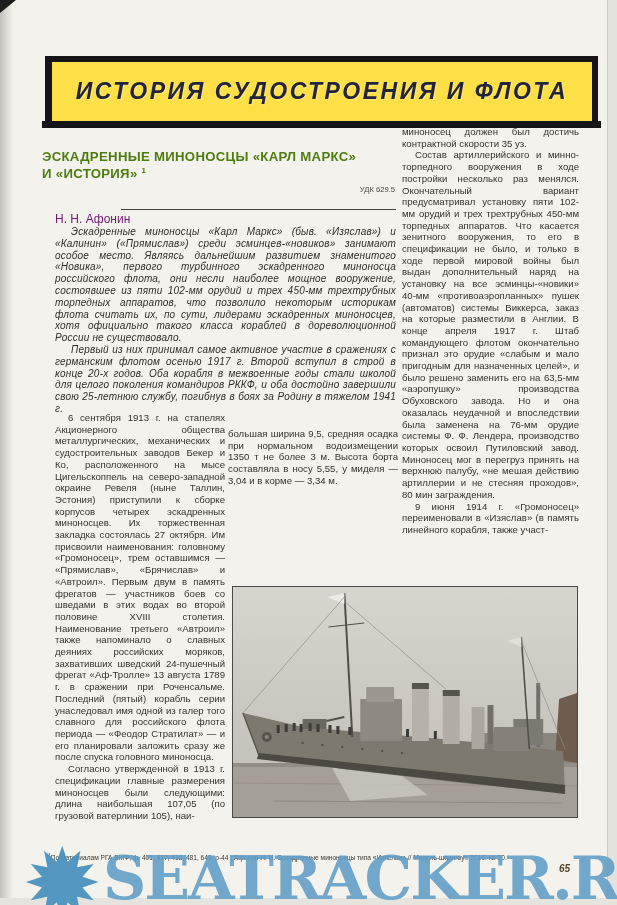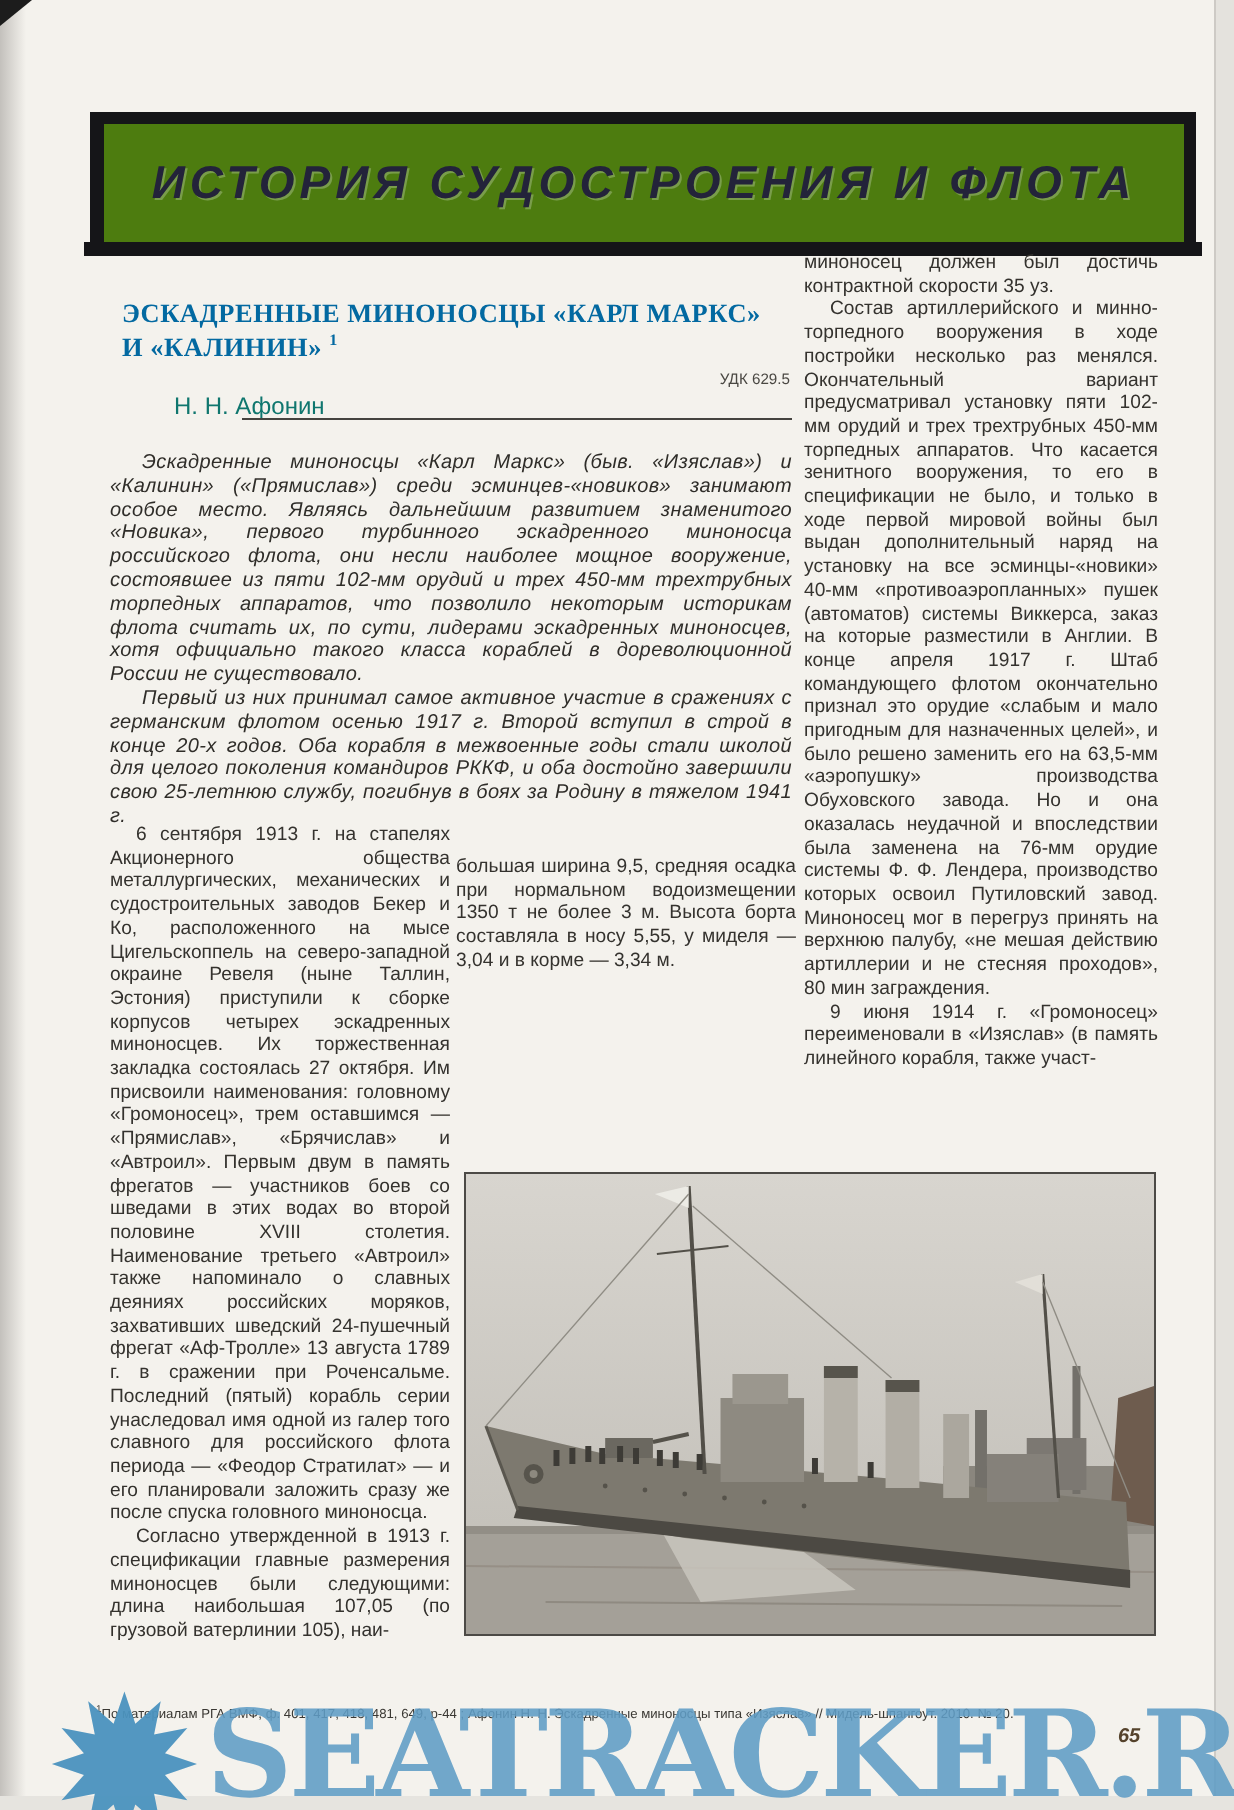--- a/index.html
+++ b/index.html
@@ -18,34 +18,34 @@
   .corner-mark { position:absolute; left:0; top:0; width:0; height:0;
     border-top:13px solid #1c1c1c; border-right:16px solid transparent; z-index:2; }
 
   
   .banner { position:absolute; left:45px; top:56px; width:553px; height:72px; z-index:1; }
   .banner .bar-top { position:absolute; left:0; top:0; width:100%; height:6px; background:#151518; }
   .banner .bar-bottom { position:absolute; left:-3px; bottom:0; width:559px; height:7px; background:#151518; }
   .banner .bar-left { position:absolute; left:0; top:0; width:7px; height:65px; background:#151518; }
   .banner .bar-right { position:absolute; right:0; top:0; width:6px; height:65px; background:#151518; }
   .banner .field { position:absolute; left:7px; top:6px; right:6px; height:59px;
-    background:#4d7c0f; display:flex; align-items:center; justify-content:center; }
+    background:#fde047; display:flex; align-items:center; justify-content:center; }
   .banner .title {
     font-weight:bold; font-style:italic; font-size:23px; letter-spacing:2.5px;
     color:#23233a; white-space:nowrap;
     text-shadow:1px 1px 0 rgba(255,255,255,.25);
   }
 
   
-  .art-title { position:absolute; left:61px; top:148px; width:345px;
-    font-size:13.2px; font-weight:bold; line-height:1.32; color:#0369a1; letter-spacing:.3px; z-index:1;font-family:Liberation Serif, serif; }
+  .art-title { position:absolute; left:42px; top:148px; width:345px;
+    font-size:13.2px; font-weight:bold; line-height:1.32; color:#4d7c0f; letter-spacing:.3px; z-index:1; }
   .art-title sup { font-size:8px; }
   .udc { position:absolute; left:55px; top:185px; width:340px; text-align:right;
     font-size:7.6px; color:#4a4843; z-index:1; }
-  .author { position:absolute; left:55px; top:196px; font-size:12px; color:#0f766e; z-index:1;margin-left:32px; }
+  .author { position:absolute; left:55px; top:212px; font-size:12px; color:#701a75; z-index:1; }
   .author-rule { position:absolute; left:121px; top:209px; width:275px; height:0;
     border-top:1px solid #45433f; z-index:1; }
 
   
   .lead { position:absolute; left:55px; top:226px; width:341px;
     font-size:10px; font-style:italic; line-height:1.18; text-align:justify;
     color:#2f2d29; letter-spacing:.2px; z-index:1; }
   .lead p { margin:0; text-indent:16px; }
 
   
@@ -94,21 +94,21 @@
     <div class="bar-left"></div>
     <div class="bar-right"></div>
     <div class="field">
       <span class="title">ИСТОРИЯ СУДОСТРОЕНИЯ И ФЛОТА</span>
     </div>
     <div class="bar-bottom"></div>
   </div>
 
   <h1 class="art-title" style="margin:0;">
     <span>ЭСКАДРЕННЫЕ МИНОНОСЦЫ «КАРЛ МАРКС»</span><br>
-    <span>И «КАЛИНИН»</span>&nbsp;<sup>1</sup>
+    <span>И «ИСТОРИЯ»</span>&nbsp;<sup>1</sup>
   </h1>
   <div class="udc">УДК 629.5</div>
   <div class="author">Н. Н. Афонин</div>
   <div class="author-rule"></div>
 
   <div class="lead">
     <p>Эскадренные миноносцы «Карл Маркс» (быв. «Изяслав») и «Калинин» («Прямислав») среди эсминцев-«новиков» занимают особое место. Являясь дальнейшим развитием знаменитого «Новика», первого турбинного эскадренного миноносца российского флота, они несли наиболее мощное вооружение, состоявшее из пяти 102-мм орудий и трех 450-мм трехтрубных торпедных аппаратов, что позволило некоторым историкам флота считать их, по сути, лидерами эскадренных миноносцев, хотя официально такого класса кораблей в дореволюционной России не существовало.</p>
     <p>Первый из них принимал самое активное участие в сражениях с германским флотом осенью 1917 г. Второй вступил в строй в конце 20-х годов. Оба корабля в межвоенные годы стали школой для целого поколения командиров РККФ, и оба достойно завершили свою 25-летнюю службу, погибнув в боях за Родину в тяжелом 1941 г.</p>
   </div>
 

